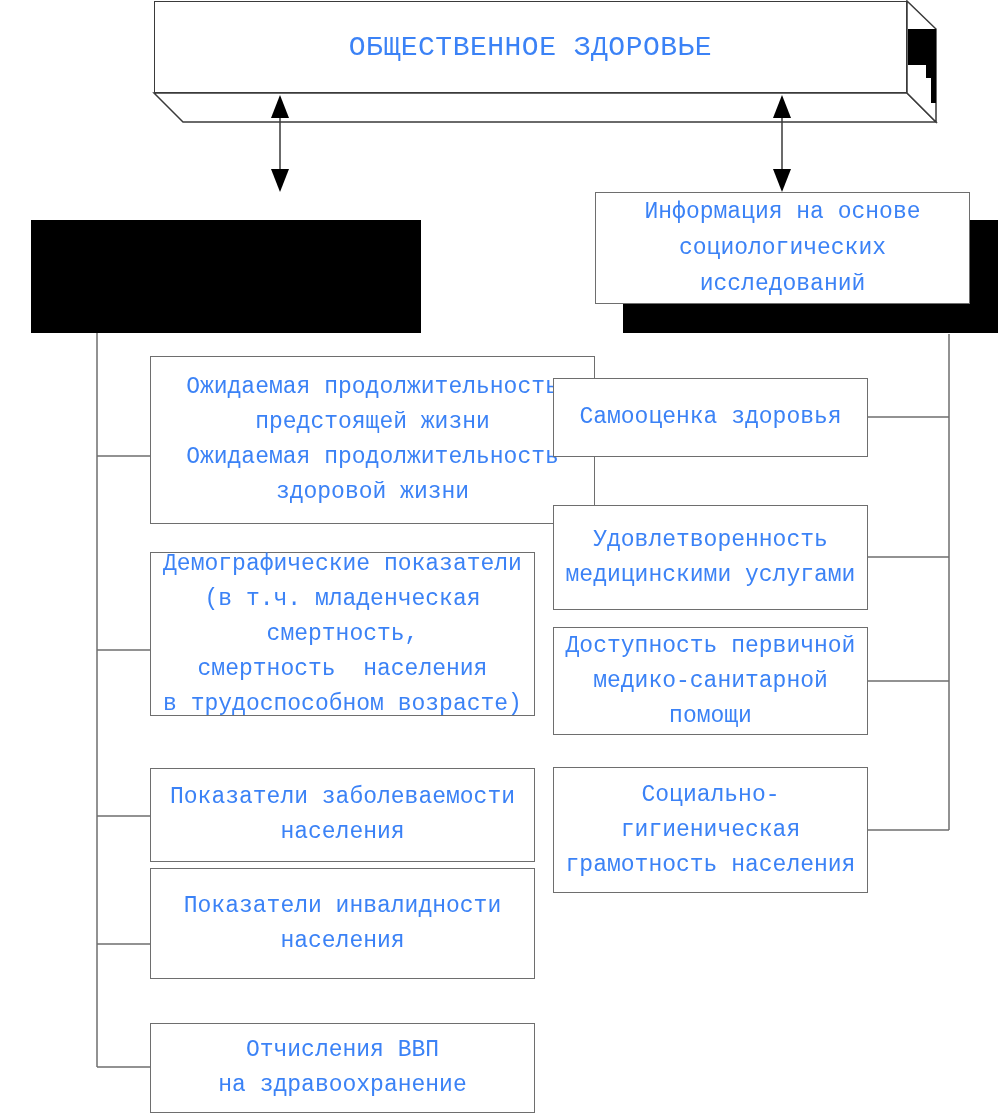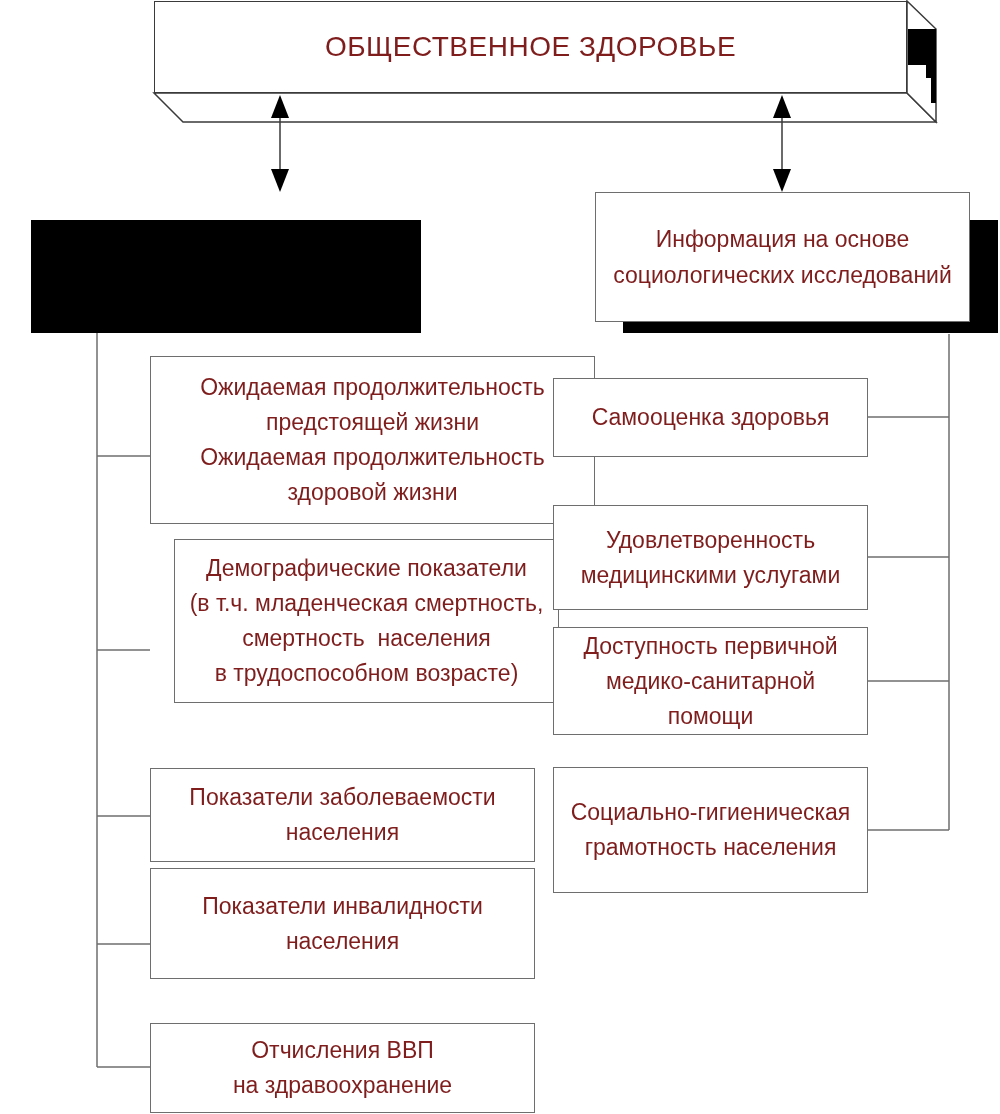--- a/index.html
+++ b/index.html
@@ -1,21 +1,21 @@
 <!DOCTYPE html>
 <html><head>
 <meta charset="utf-8">
 <style>
   html,body{margin:0;padding:0;background:#ffffff;}
   #canvas{
     position:relative;
     width:1000px;height:1114px;
     background:#ffffff;
-    font-family:Liberation Sans, sans-serif;
-    color:#7f1d1d;
+    font-family:Liberation Mono, monospace;
+    color:#3b82f6;
     overflow:hidden;
   }
   svg.layer{position:absolute;left:0;top:0;width:1000px;height:1114px;}
   .box{
     position:absolute;
     box-sizing:border-box;
     background:#ffffff;
     border:1.5px solid #6e6e6e;
     display:flex;align-items:center;justify-content:center;
     text-align:center;
@@ -81,32 +81,32 @@
     </g>
   </svg>
 
   <div class="cube-front">
     <span>ОБЩЕСТВЕННОЕ ЗДОРОВЬЕ</span>
   </div>
 
   <div class="shadow" style="left:31px;top:220px;width:390px;height:113px;"></div>
 
   <div class="shadow" style="left:623px;top:220px;width:375px;height:113px;"></div>
-  <div class="box hdr" style="left:595px;top:192px;width:375px;height:130px;">
+  <div class="box hdr" style="left:595px;top:192px;width:375px;height:112px;">
     <span>Информация на основе
 социологических исследований</span>
   </div>
 
   <div class="box" style="left:150px;top:356px;width:445px;height:168px;">
     <span>Ожидаемая продолжительность
 предстоящей жизни
 Ожидаемая продолжительность
 здоровой жизни</span>
   </div>
-  <div class="box" style="left:150px;top:539px;width:385px;height:164px;margin-left:24px;">
+  <div class="box" style="left:150px;top:552px;width:385px;height:164px;">
     <span>Демографические показатели
 (в т.ч. младенческая смертность,
 смертность&nbsp; населения
 в трудоспособном возрасте)</span>
   </div>
   <div class="box" style="left:150px;top:768px;width:385px;height:94px;text-align:center;">
     <span>Показатели заболеваемости
 населения</span>
   </div>
   <div class="box" style="left:150px;top:868px;width:385px;height:111px;">

